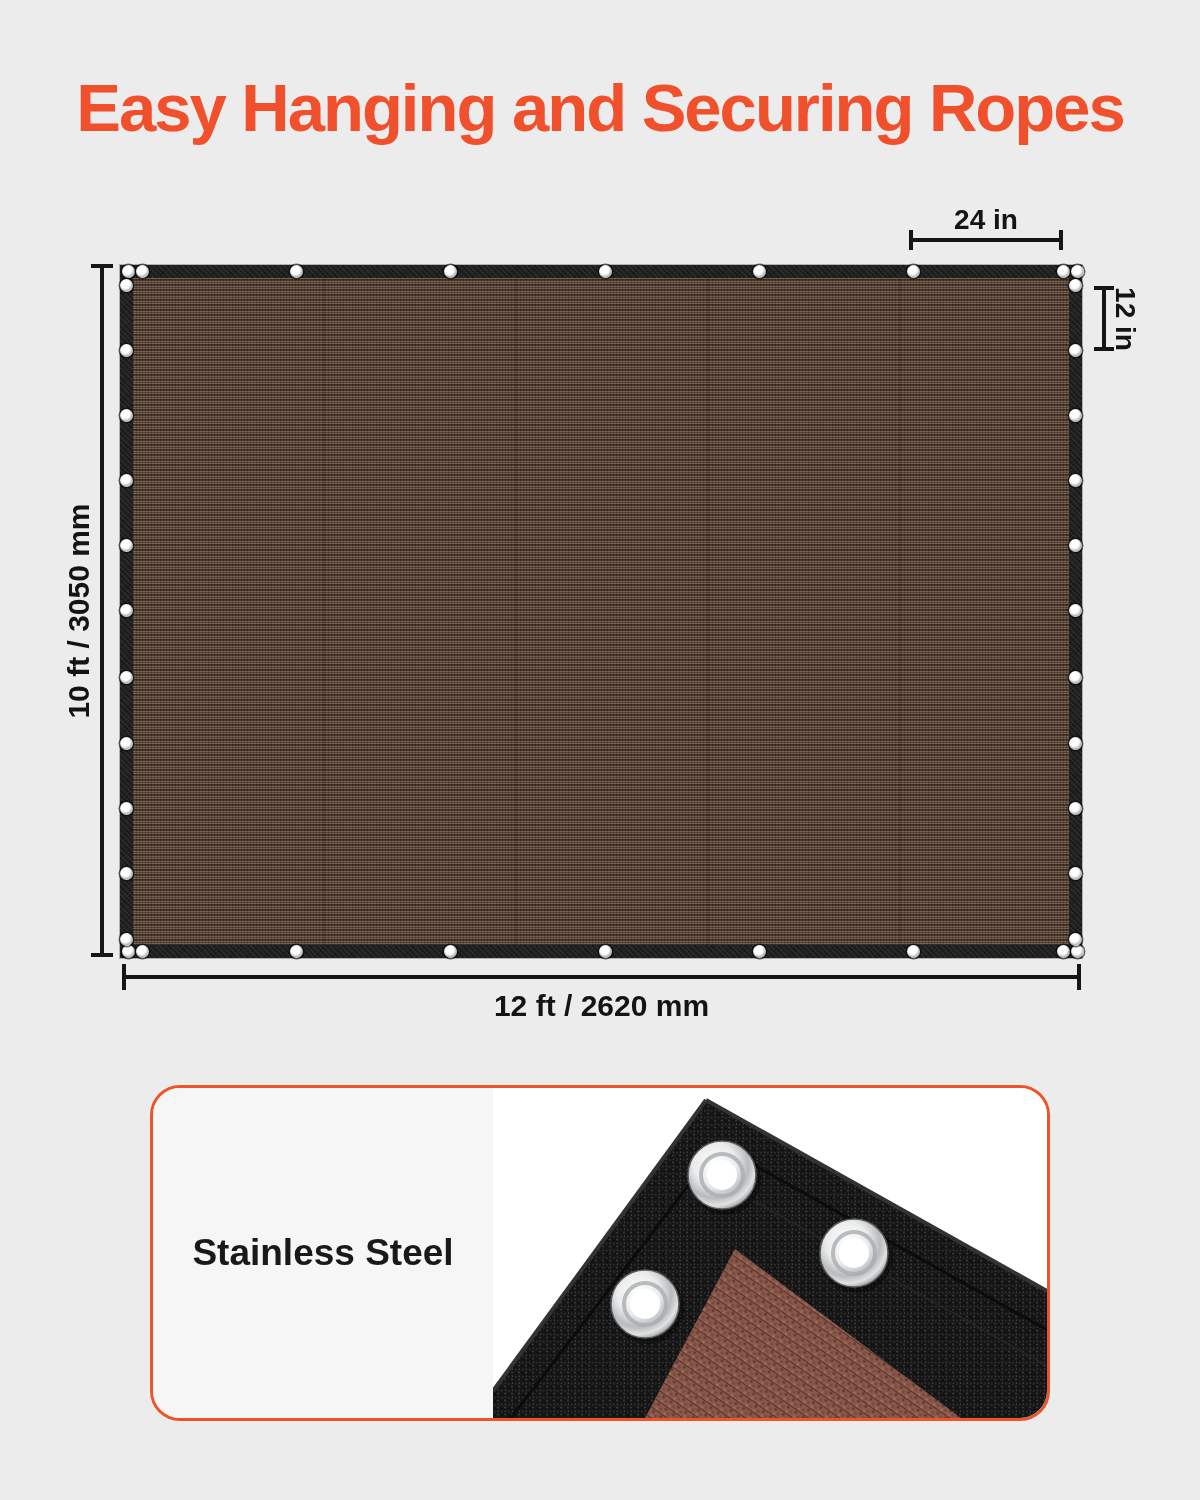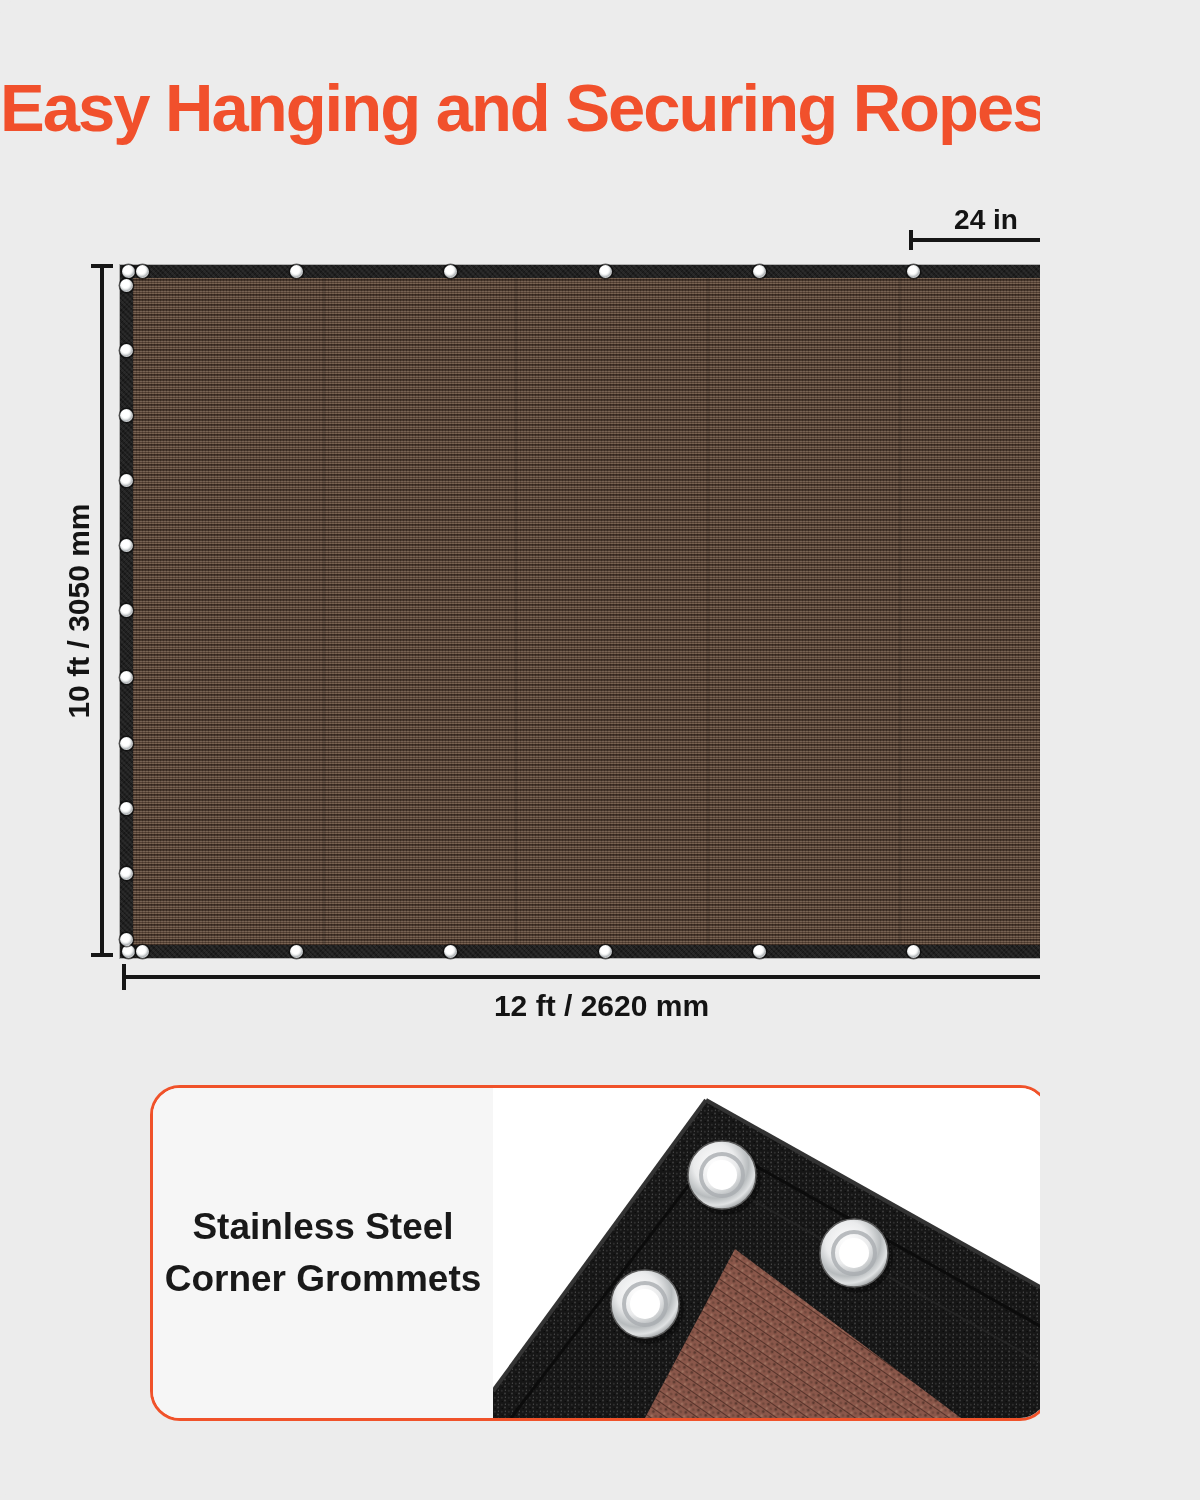--- a/index.html
+++ b/index.html
@@ -1,17 +1,17 @@
 <!DOCTYPE html>
 <html><head>
 <meta charset="utf-8">
 <style>
   html,body{margin:0;padding:0;background:#ECECEC;}
   .stage{
-    position:relative;width:1040px;height:1500px;background:#ECECEC;
+    position:relative;width:1200px;height:1500px;background:#ECECEC;
     font-family:"Liberation Sans", sans-serif;overflow:hidden;border-radius:18px;
   }
   
   .title{
     position:absolute;top:74px;left:0;width:100%;text-align:center;
     font-size:67px;font-weight:bold;letter-spacing:-2px;color:#F1502C;
     line-height:1.0;white-space:nowrap;
   }
   
   .fabric{
@@ -168,21 +168,20 @@
   <div class="dim-right12">
     <div class="dline line"></div>
     <div class="dline cap a"></div>
     <div class="dline cap b"></div>
     <span class="dim-label lbl-sm">12 in</span>
   </div>
 
   <div class="card">
     <div class="card-text">
       <span>Stainless Steel</span>
-      <span>Corner Grommets</span>
     </div>
     <div class="card-photo">
       <svg viewBox="0 0 554 330" preserveAspectRatio="none">
         <defs>
           <pattern id="pBlack" width="7" height="7" patternUnits="userSpaceOnUse">
             <rect width="7" height="7" fill="#161616"></rect>
             <circle cx="1.8" cy="1.8" r="1" fill="#2d2d2d"></circle>
             <circle cx="5" cy="4.6" r="1" fill="#3b3b3b"></circle>
             <circle cx="5.4" cy="1.2" r="0.6" fill="#555555"></circle>
             <circle cx="2.2" cy="5.6" r="0.6" fill="#050505"></circle>

